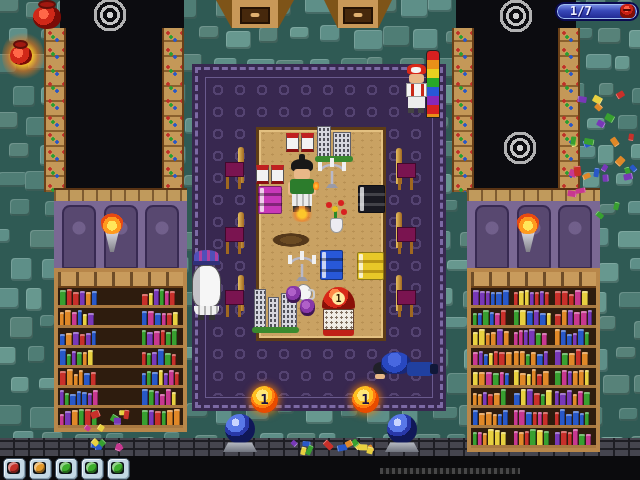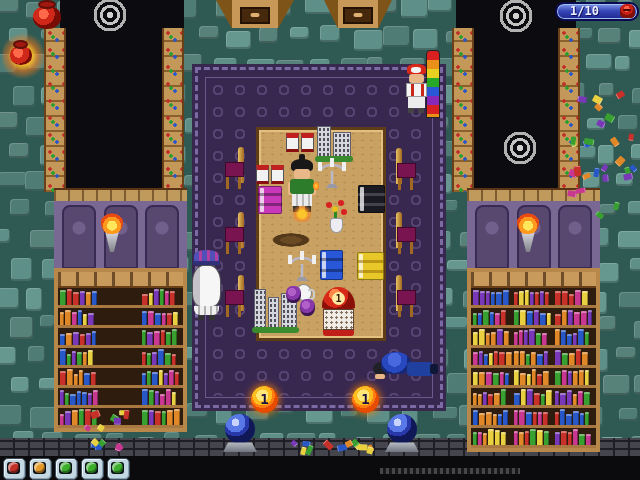--- a/index.html
+++ b/index.html
@@ -1159,21 +1159,21 @@
         <div style="left: 12.809px; top: 7.73688px; width: 4.60428px; height: 7.58158px; background: rgb(232, 208, 64); transform: rotate(13deg);"></div>
         <div style="left: 3.71389px; top: 0.794225px; width: 4.51301px; height: 6.27627px; background: rgb(120, 56, 184); transform: rotate(133deg);"></div>
         <div style="left: 78.532px; top: 8.49705px; width: 6.30301px; height: 6.91161px; background: rgb(232, 208, 64); transform: rotate(14deg);"></div>
         <div style="left: 19.3603px; top: 5.99707px; width: 4.56851px; height: 9.85019px; background: rgb(56, 160, 48); transform: rotate(25deg);"></div>
         <div style="left: 57.5116px; top: 0.937402px; width: 5.64008px; height: 7.08197px; background: rgb(224, 136, 40); transform: rotate(63deg);"></div>
       </div>
 
  </div>
 
  <div id="hud">
-   <div class="label">1/10</div>
+   <div class="label">1/7</div>
    <div class="hicon"></div>
  </div>
 
  <div id="bottombar">
    <div id="toolbar">
         <div class="tb-btn">
           <div class="tb-inner">
             <div class="tb-ball" style="background: rgb(194, 49, 40);"></div>
           </div>
         </div>

